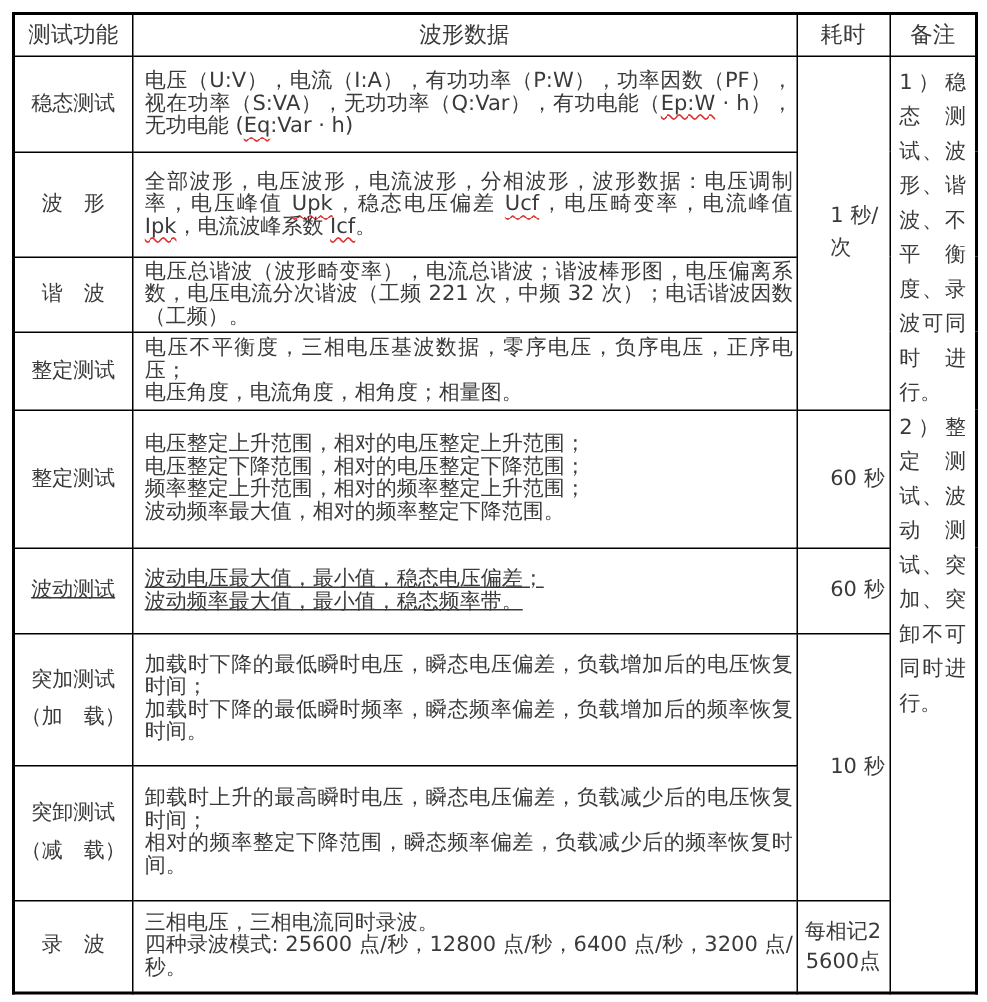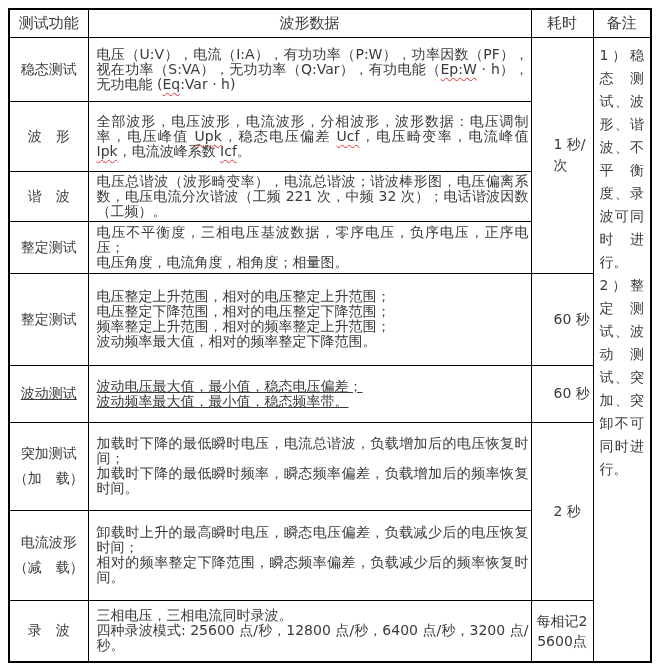--- a/index.html
+++ b/index.html
@@ -165,29 +165,29 @@
       </td>
       <td class="time-cell"><span class="time-box">60 秒</span></td>
     </tr>
 
     <tr class="r7">
       <td class="label-cell">
         <span class="lbl-line">突加测试</span>
         <span class="lbl-line">（加　载）</span>
       </td>
       <td class="params-cell">
-        <p>加载时下降的最低瞬时电压，电流总谐波，负载增加后的电压恢复时间；</p>
+        <p>加载时下降的最低瞬时电压，瞬态电压偏差，负载增加后的电压恢复时间；</p>
         <p>加载时下降的最低瞬时频率，瞬态频率偏差，负载增加后的频率恢复时间。</p>
       </td>
-      <td class="time-cell" rowspan="2"><span class="time-box">2 秒</span></td>
+      <td class="time-cell" rowspan="2"><span class="time-box">10 秒</span></td>
     </tr>
 
     <tr class="r8">
       <td class="label-cell">
-        <span class="lbl-line">电流波形</span>
+        <span class="lbl-line">突卸测试</span>
         <span class="lbl-line">（减　载）</span>
       </td>
       <td class="params-cell">
         <p>卸载时上升的最高瞬时电压，瞬态电压偏差，负载减少后的电压恢复时间；</p>
         <p>相对的频率整定下降范围，瞬态频率偏差，负载减少后的频率恢复时间。</p>
       </td>
     </tr>
 
     <tr class="r9">
       <td class="label-cell">录　波</td>

